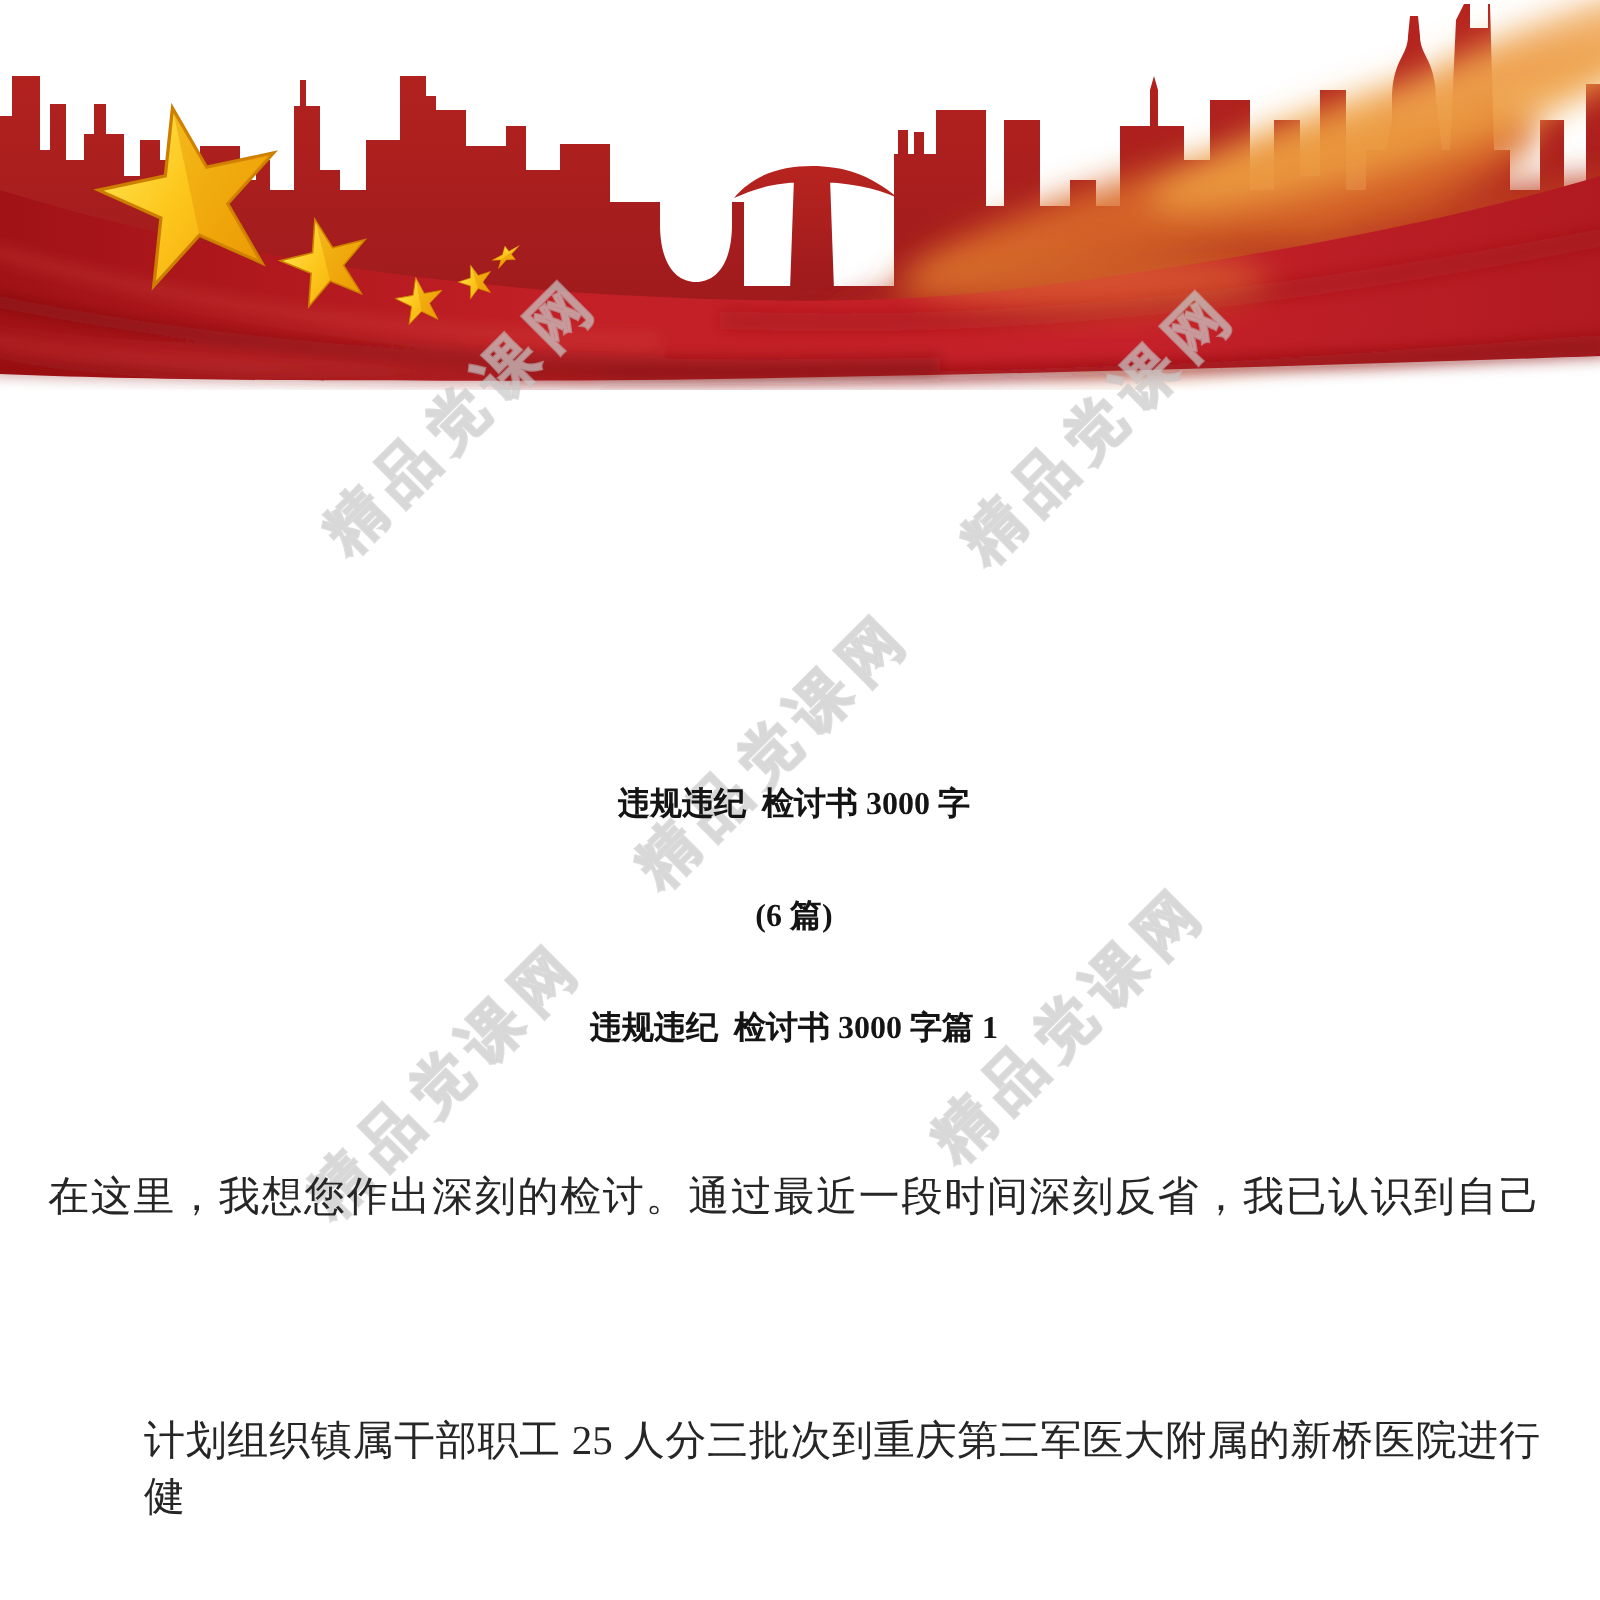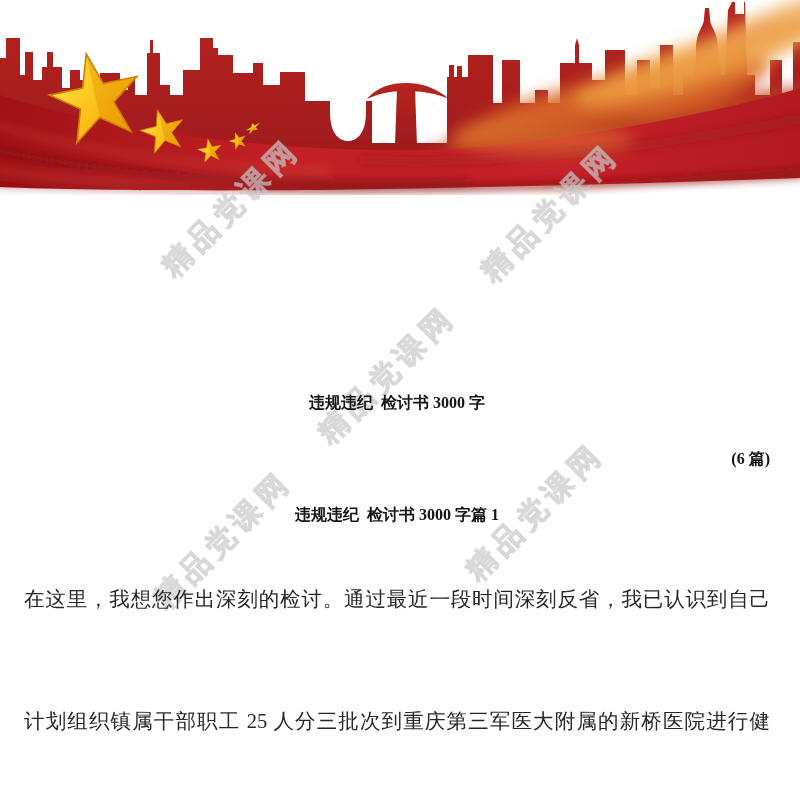--- a/index.html
+++ b/index.html
@@ -28,21 +28,21 @@
   }
   
   .doc-title,.doc-subtitle,.doc-section-title{
     position:absolute;left:24px;width:746px;
     margin:0;text-align:center;
     font-weight:bold;color:#141414;
     font-size:16px;line-height:1.2;
     z-index:3;white-space:pre;
   }
   .doc-title{top:393px;}
-  .doc-subtitle{top:449px;text-align:right;}
+  .doc-subtitle{top:449px;}
   .doc-section-title{top:505px;text-align:center;}
   .doc-body{position:absolute;left:24px;width:746px;top:0;height:800px;z-index:3;}
   .body-line{
     position:absolute;left:0;right:0;height:30px;
     font-size:20.5px;line-height:1.35;color:#262626;
     text-align:justify;
     text-align-last:justify;
   }
 </style>
 </head>
@@ -142,16 +142,16 @@
       <span class="wm" style="left: 387px; top: 375px;">精品党课网</span>
       <span class="wm" style="left: 223px; top: 540px;">精品党课网</span>
       <span class="wm" style="left: 535px; top: 512px;">精品党课网</span>
     </div>
 
   <h1 class="doc-title">违规违纪  检讨书 3000 字</h1>
   <h2 class="doc-subtitle">(6 篇)</h2>
   <h3 class="doc-section-title">违规违纪  检讨书 3000 字篇 1</h3>
   <div class="doc-body">
       <div class="body-line" style="top: 586px;">在这里，我想您作出深刻的检讨。通过最近一段时间深刻反省，我已认识到自己</div>
-      <div class="body-line" style="top: 708px;">计划组织镇属干部职工 25 人分三批次到重庆第三军医大附属的新桥医院进行健</div>
+      <div class="body-line" style="top: 708px; margin-left: 48px;">计划组织镇属干部职工 25 人分三批次到重庆第三军医大附属的新桥医院进行健</div>
     </div>
 
 </div>
 
 </body></html>

